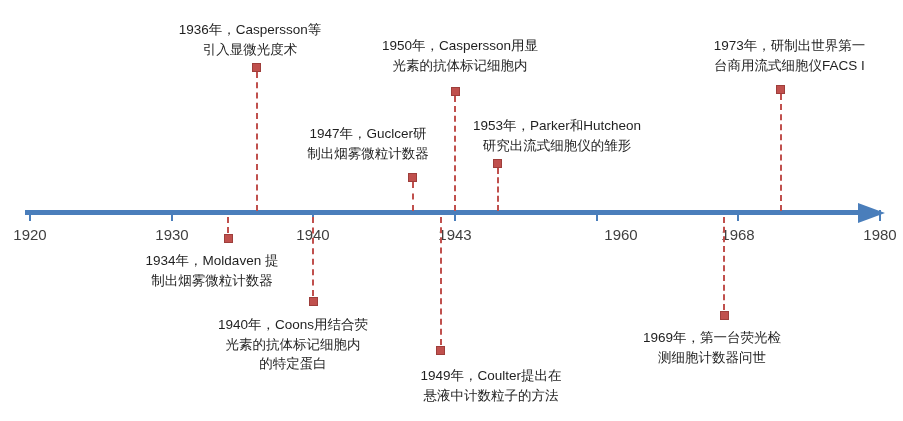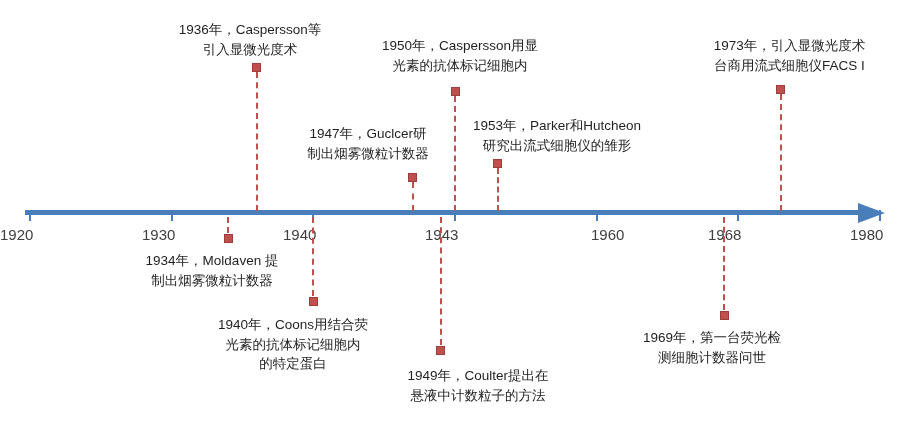--- a/index.html
+++ b/index.html
@@ -23,21 +23,21 @@
     border-top:10px solid transparent;
     border-bottom:10px solid transparent;
   }
   .tick {
     position:absolute; top:210px;
     width:2px; height:11px;
     background:#4a7ebb;
   }
   .tick-label {
     position:absolute; top:226px;
-    width:60px; text-align:left;
+    width:60px; text-align:center;
     font-size:15px; color:#3f3f3f;
   }
   
   .stem {
     position:absolute; width:0;
     border-left:2px dashed #c0504d;
   }
   .marker {
     position:absolute; width:9px; height:9px;
     background:#c0504d; border:1px solid #9e3e3b;
@@ -105,21 +105,21 @@
     <div class="stem" style="left:412px;top:182px;height:29px"></div>
     <div class="marker" style="left:408px;top:173px"></div>
     <div class="label" style="left:273px;top:124px;width:190px">1947年，Guclcer研
 制出烟雾微粒计数器</div>
   </div>
 
   
   <div style="display:contents">
     <div class="stem" style="left:440px;top:217px;height:128px"></div>
     <div class="marker" style="left:436px;top:346px"></div>
-    <div class="label" style="left:373px;top:366px;width:210px">1949年，Coulter提出在
+    <div class="label" style="left:386px;top:366px;width:210px">1949年，Coulter提出在
 悬液中计数粒子的方法</div>
   </div>
 
   
   <div style="display:contents">
     <div class="stem" style="left:454px;top:96px;height:115px"></div>
     <div class="marker" style="left:451px;top:87px"></div>
     <div class="label" style="left:350px;top:36px;width:220px">1950年，Caspersson用显
 光素的抗体标记细胞内</div>
   </div>
@@ -137,17 +137,17 @@
     <div class="stem" style="left:723px;top:217px;height:93px"></div>
     <div class="marker" style="left:720px;top:311px"></div>
     <div class="label" style="left:612px;top:328px;width:200px">1969年，第一台荧光检
 测细胞计数器问世</div>
   </div>
 
   
   <div style="display:contents">
     <div class="stem" style="left:780px;top:94px;height:117px"></div>
     <div class="marker" style="left:776px;top:85px"></div>
-    <div class="label" style="left:677px;top:36px;width:225px">1973年，引入显微光度术
+    <div class="label" style="left:677px;top:36px;width:225px">1973年，研制出世界第一
 台商用流式细胞仪FACS I</div>
   </div>
 
 </div>
 
 </body></html>

